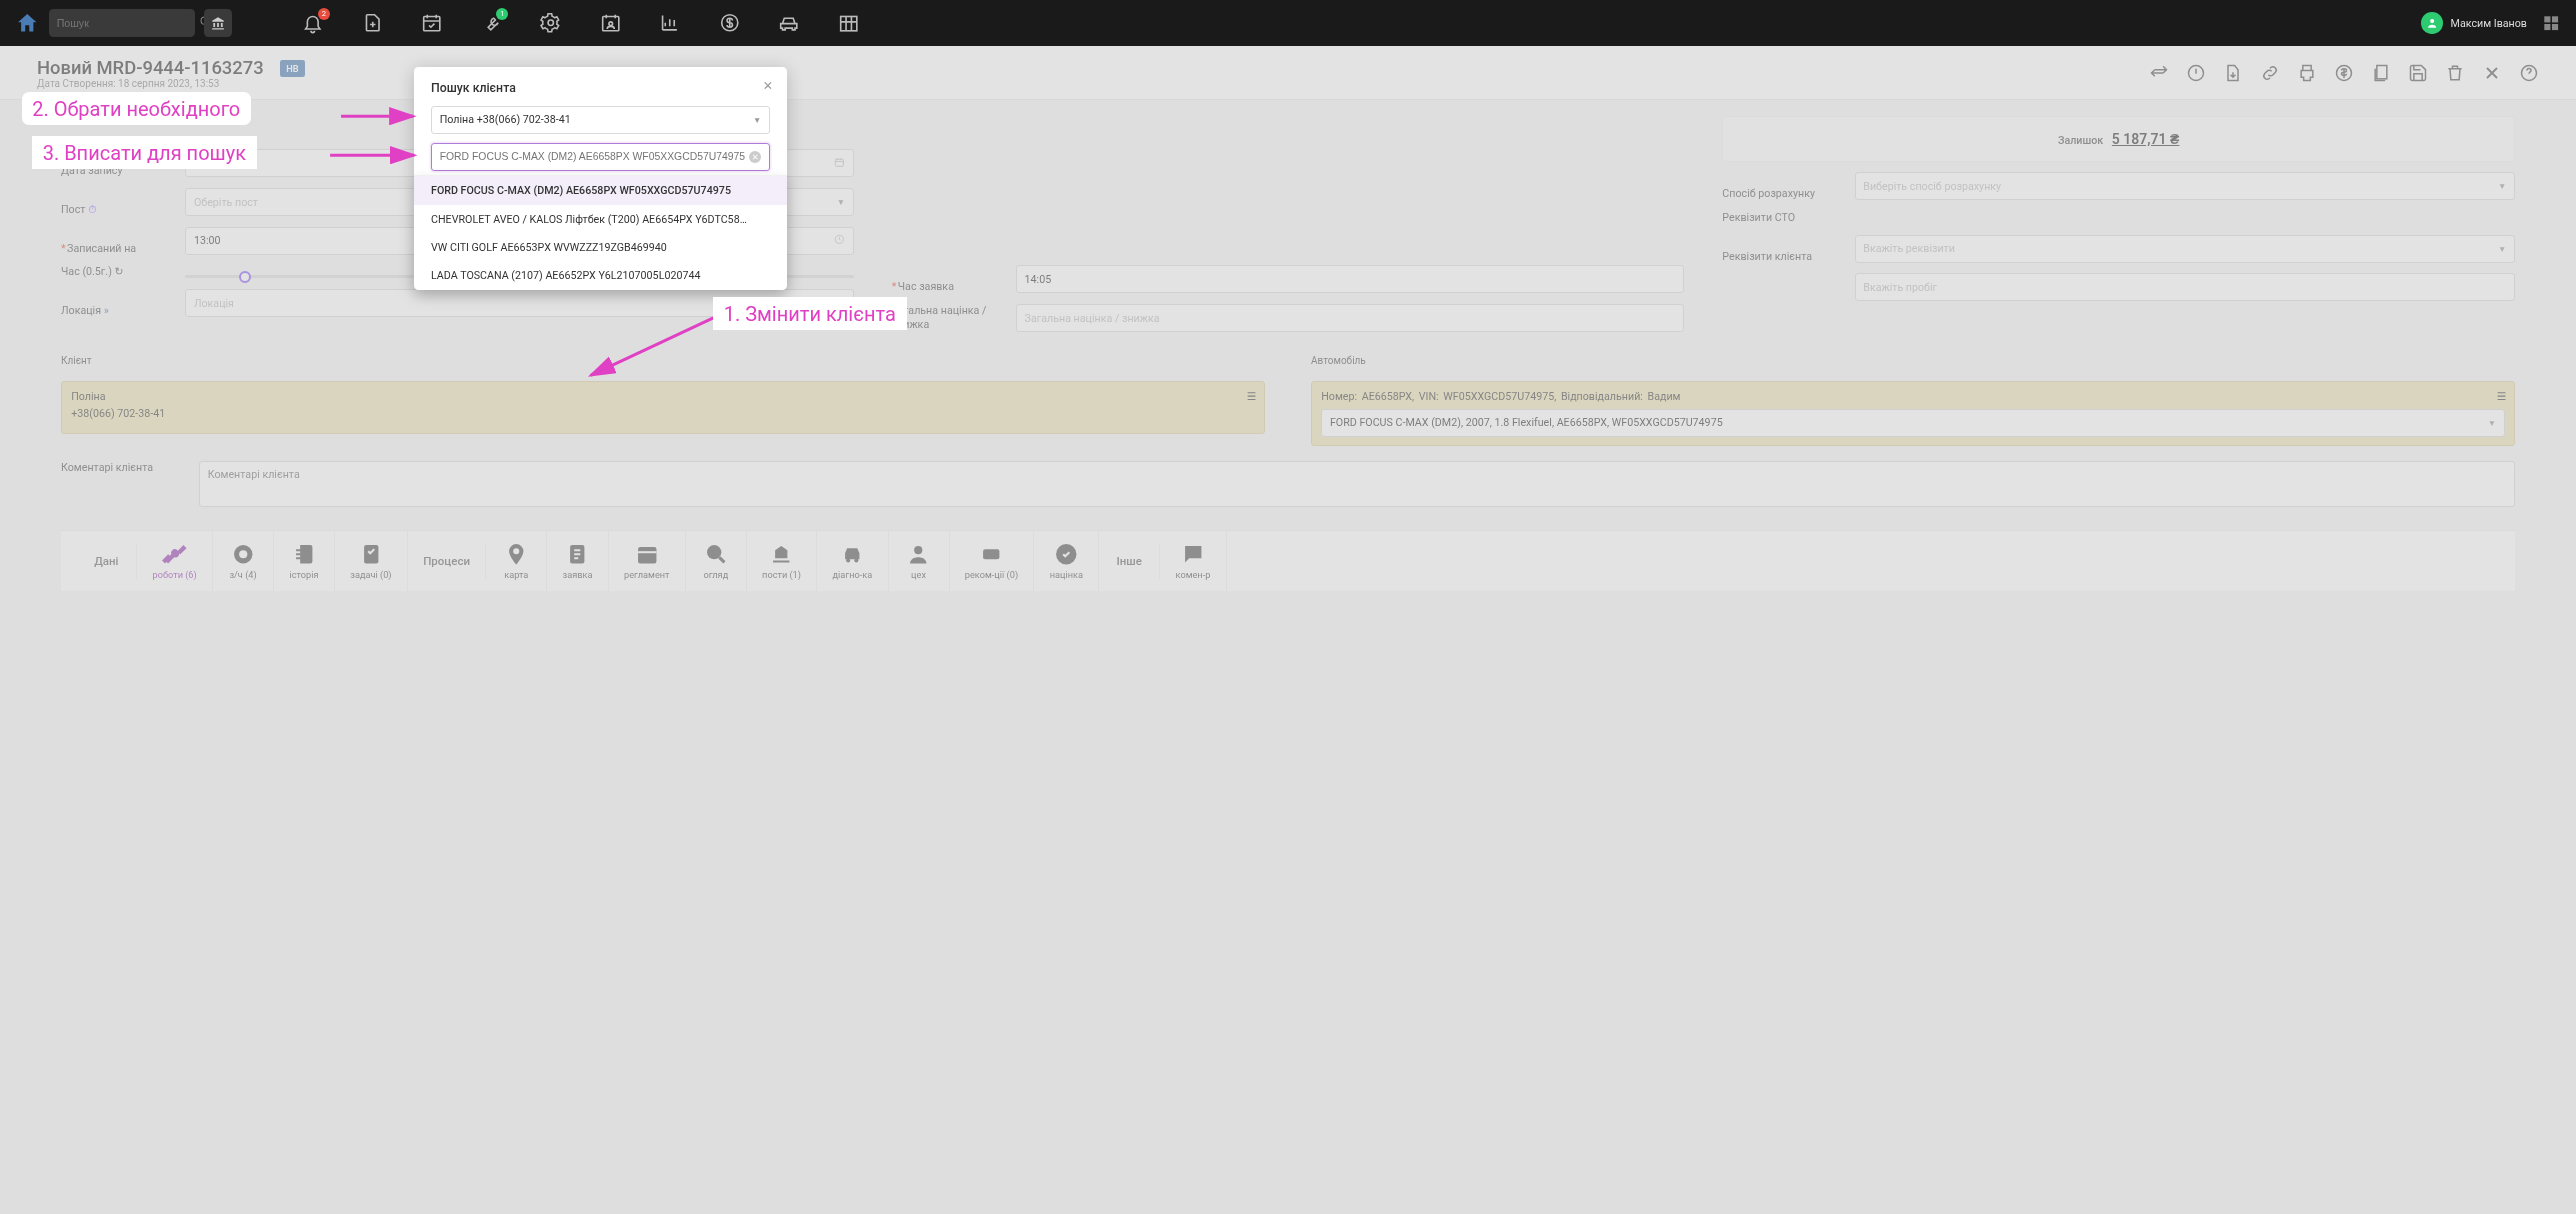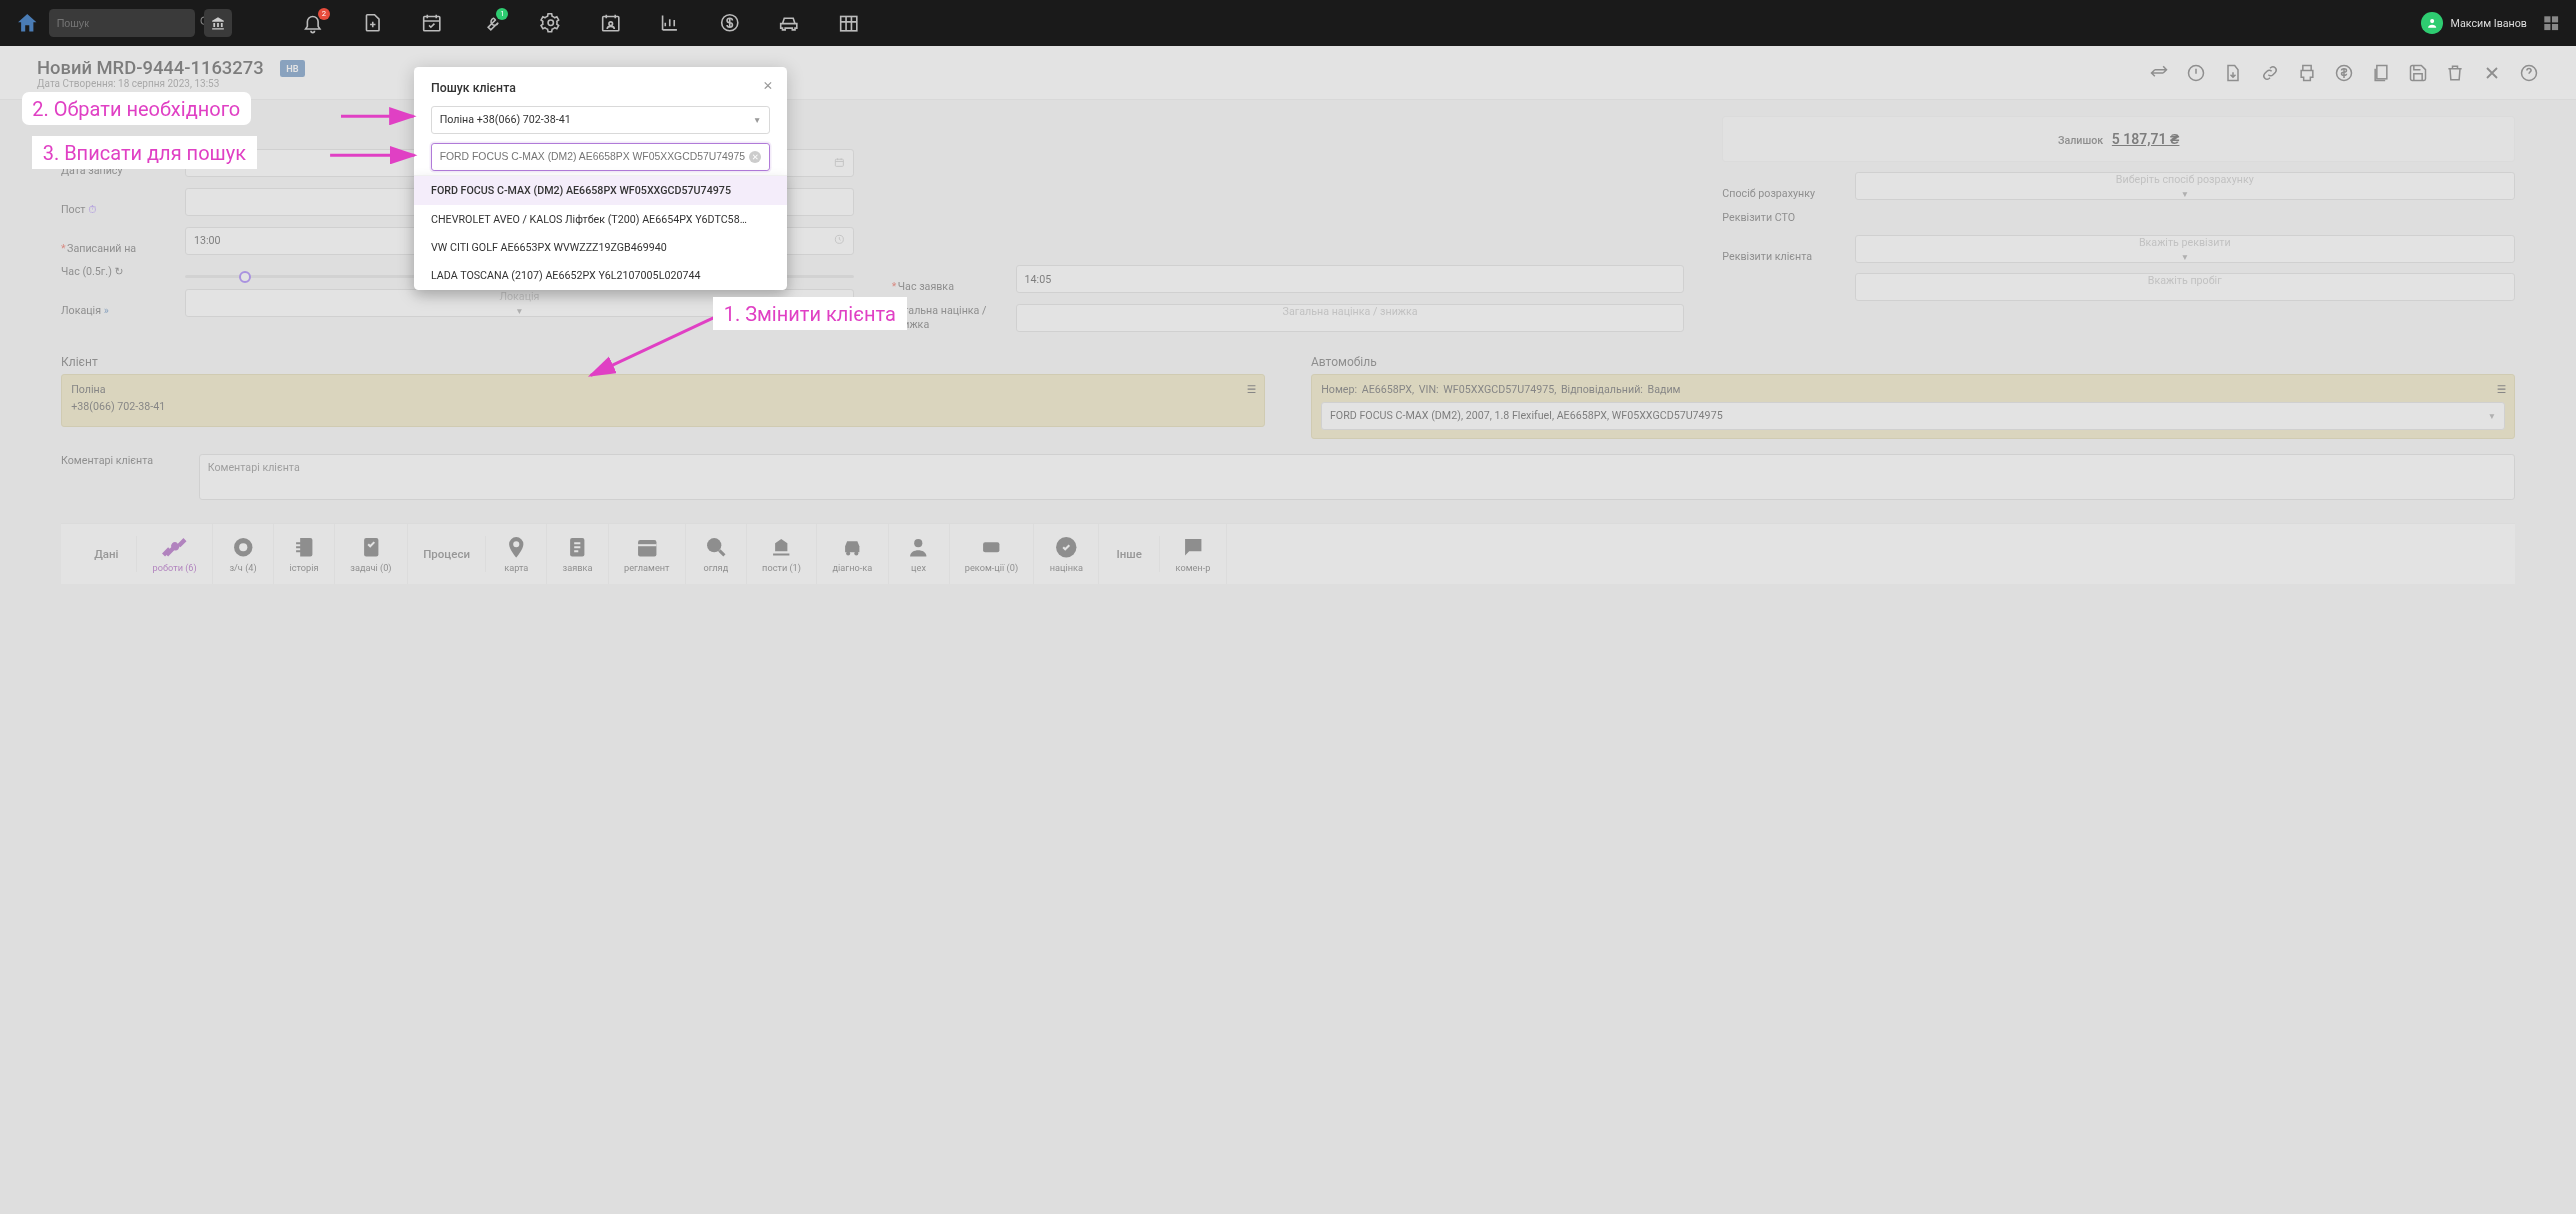--- a/index.html
+++ b/index.html
@@ -30,38 +30,38 @@
   
   
   .dim-overlay { position: fixed; top: 46px; left: 0; right: 0; bottom: 0; background: rgba(200,200,200,0.5); z-index: 5; pointer-events:none;}
   
   
   .form-body { padding: 15.3px 61px; position: relative; }
   .form-row { display: flex; align-items: flex-end; gap: 9.2px; }
   .form-label { width: 115px; font-size: 10.7px; color: #555; flex-shrink:0;}
   .form-label .req { color: #e74c3c; margin-right: 1.5px; }
   .form-input, .form-select { flex: 1; height: 28px; border: 0.8px solid #d9d9d9; border-radius: 3.1px; padding: 0 7.7px; background: #fff; font-size: 10.7px; color: #333; display: flex; align-items: center; justify-content: space-between; }
-  .form-input.placeholder { color: #bbb; flex-direction: column; }
+  .form-input.placeholder { color: #bbb; }
   .chevron { color: #999; font-size: 8.4px; }
   .cal-icon { color: #bbb; }
   
   
   .col { display: flex; flex-direction: column; gap: 10.7px; }
   
   
   .summary-row { display: flex; justify-content: space-between; align-items: center; font-size: 11.5px; }
   .summary-label { color: #555; font-weight: 500;}
   .summary-val { color: #222; font-weight: 500;}
   .balance-box { background: #fafafa; border: 0.8px solid #eee; border-radius: 3.1px; padding: 14px 15.3px; text-align: center; }
   .balance-box .lbl { color: #555; margin-right: 6.1px; font-weight:500;}
   .balance-box .val { font-size: 14px; font-weight: 600; text-decoration: underline; }
   
   
   .client-auto-grid { display: grid; grid-template-columns: 1fr 1fr; gap: 46px; margin-top: 23px; }
-  .block-label { font-size: 12px; color: #555; margin-bottom: 5px; }
+  .block-label { font-size: 10px; color: #555; margin-bottom: 15px; }
   .yellow-card { background: #ede3b5; border: 0.8px solid #d8ce9c; border-radius: 3.1px; padding: 7.7px 9.2px; position: relative; }
   .yellow-card .menu { position: absolute; right: 7.7px; top: 7.7px; color: #444; }
   .yellow-row { display: flex; gap: 4.6px; color: #444; font-size: 10.7px; margin-bottom: 4.6px; align-items: center;}
   .auto-select { margin-top: 6.1px; background: #fff; border: 0.8px solid #d9d9d9; border-radius: 3.1px; height: 28px; display: flex; align-items: center; padding: 0 7.7px; justify-content: space-between;}
   
   .comment-row { margin-top: 15.3px; display: flex; gap: 8px; }
   .comment-row textarea { flex: 1; min-height: 46px; border: 0.8px solid #d9d9d9; border-radius: 3.1px; padding: 6.1px 7.7px; font-family: inherit; font-size: 10.7px; resize:none;}
   
   
   .bottom-tabs { background: #fff; margin-top: 23px; display: flex; align-items: center; padding: 0 15.3px; border-top: 0.8px solid #eee; overflow-x:auto;}

